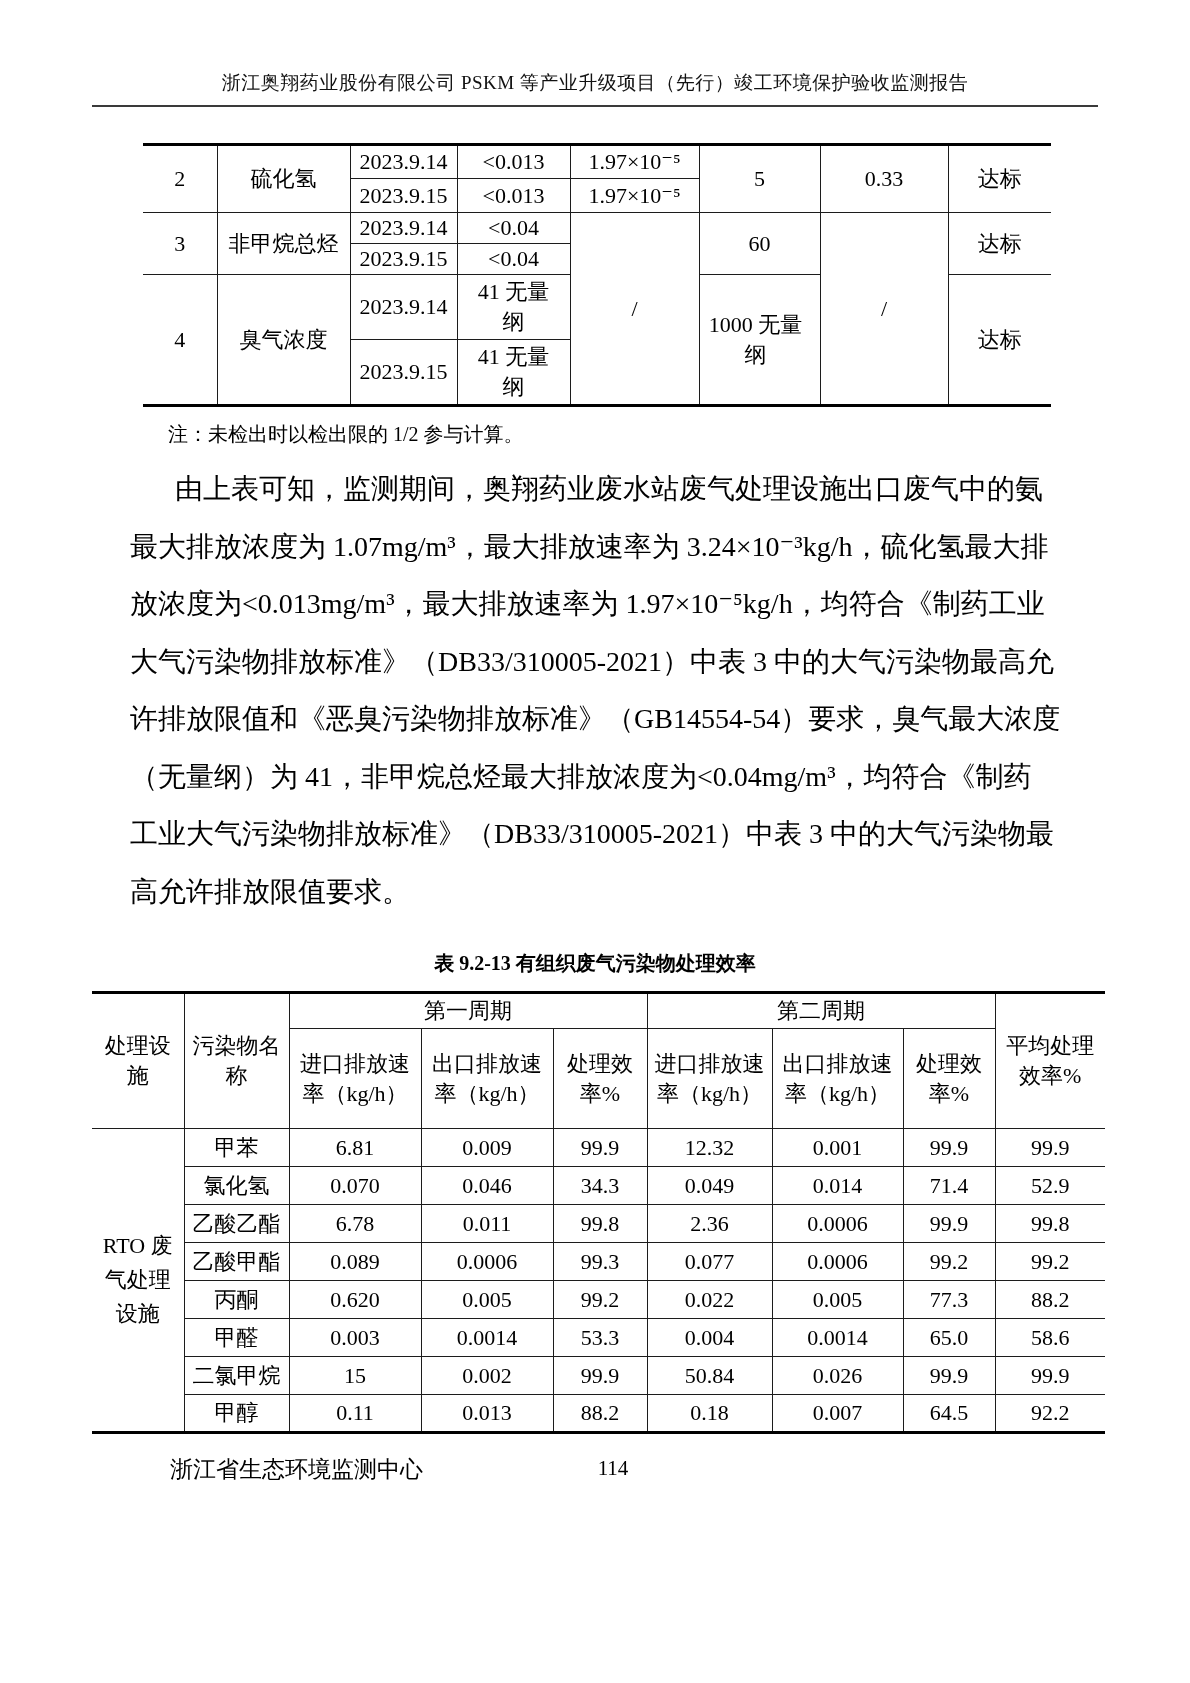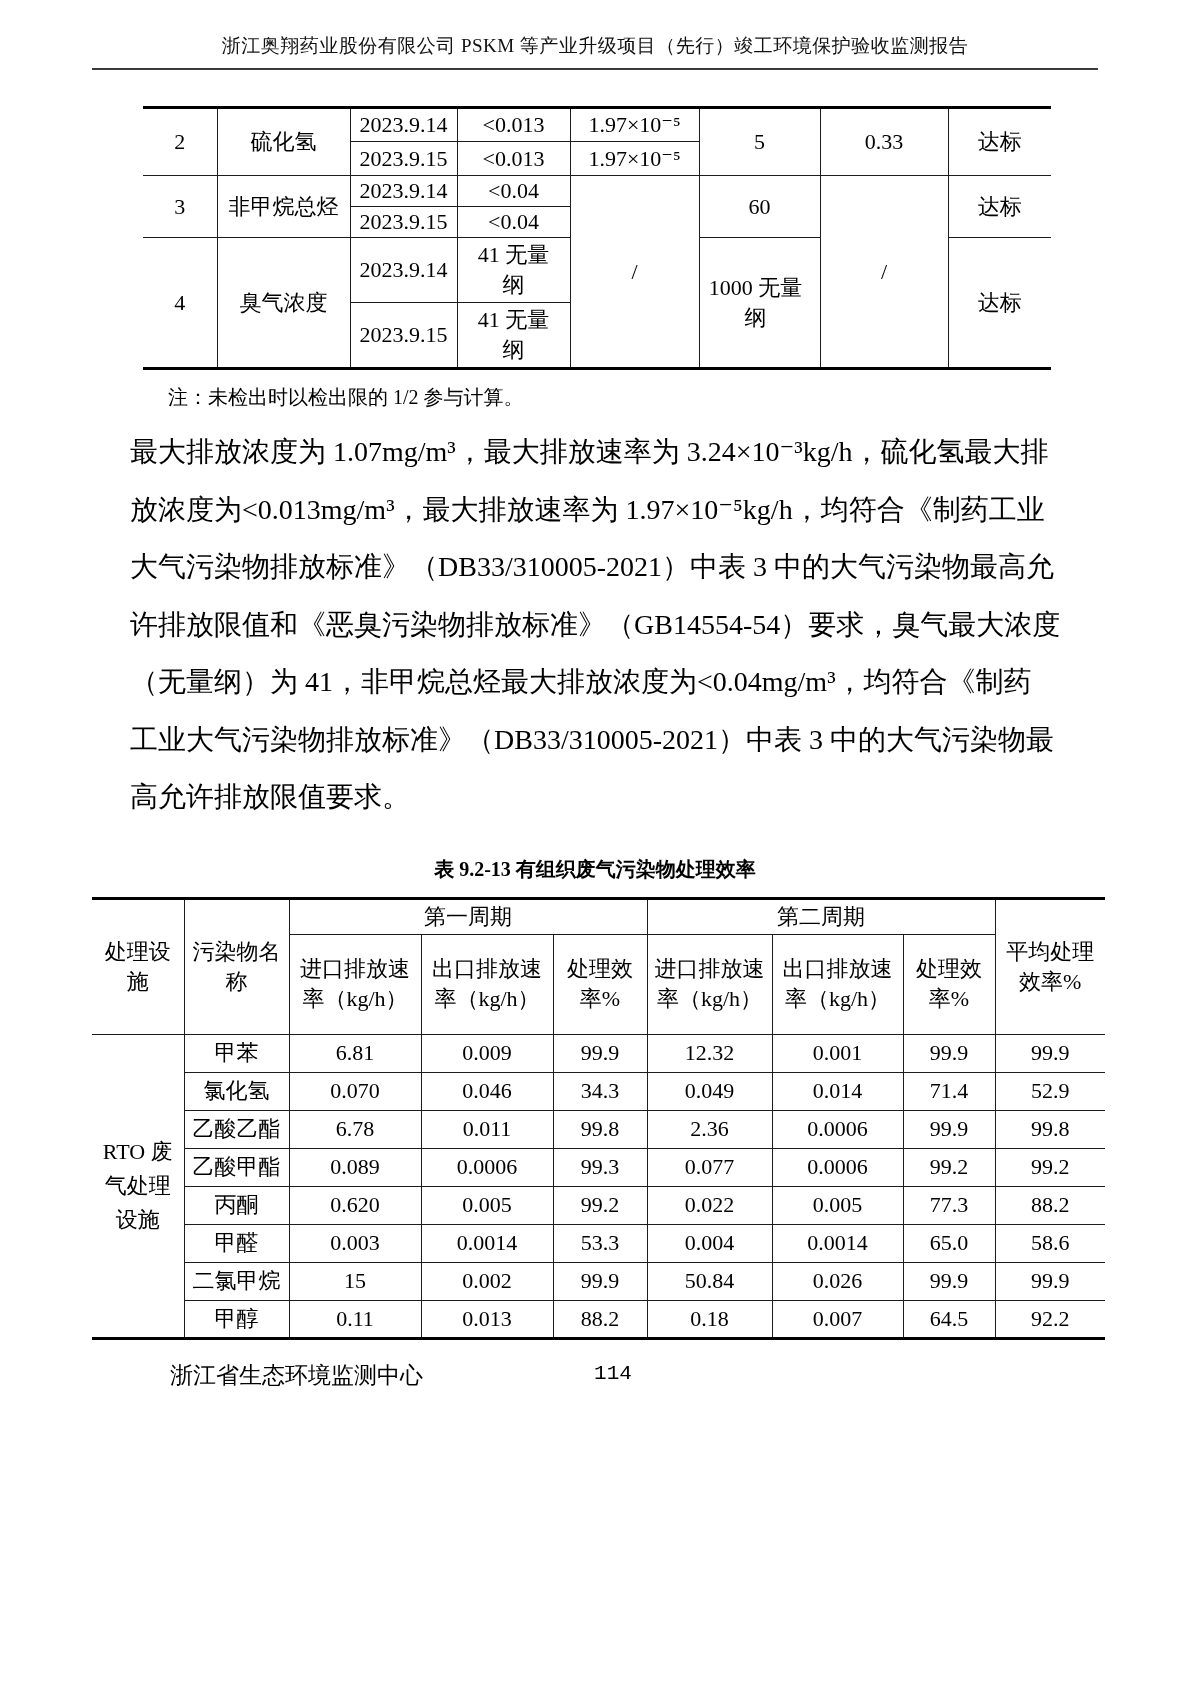--- a/index.html
+++ b/index.html
@@ -7,21 +7,21 @@
   .page {
     position: relative;
     width: 1190px;
     height: 1683px;
     background: #ffffff;
     color: #000;
     font-family: "Liberation Serif", "DejaVu Serif", serif;
     overflow: hidden;
   }
   
-  .doc-header { padding-top: 33px; text-align: center; }
+  .doc-header { padding-top: 70px; text-align: center; }
   .doc-header .title { font-size: 19px; color: #111; letter-spacing: 0.5px; }
   .header-rule { margin: 9px 92px 0 92px; border-bottom: 2px solid #3a3a3a; }
 
   
   table { border-collapse: collapse; table-layout: fixed; }
   .rpt-table { border-top: 3px solid #000; border-bottom: 3px solid #000; }
   .rpt-table td, .rpt-table th {
     border: 1px solid #1c1c1c;
     text-align: center;
     vertical-align: middle;
@@ -52,21 +52,21 @@
   
   .t2 { width: 1013px; margin: 14px 0 0 92px; }
   .t2 th { padding: 2px 5px; line-height: 30px; }
   .t2 td { line-height: 28px; }
   .t2 .hrow1 { height: 30px; }
   .t2 .hrow2 { height: 100px; }
   .t2 tbody tr { height: 38px; }
   .t2 .facility-cell { line-height: 34px; }
 
   
-  .doc-footer { position: relative; margin: 20px 92px 0 92px; height: 34px; font-size: 23px; font-family: Liberation Mono, monospace; }
+  .doc-footer { position: relative; margin: 20px 92px 0 92px; height: 34px; font-size: 23px; }
   .footer-org { position: absolute; left: 78px; top: 0; }
   .footer-page { position: absolute; left: 50%; transform: translateX(-50%); top: 2px; margin-left: 18px; font-size: 21px; }
 </style>
 </head>
 <body>
 
 <div class="page">
 
   <div class="doc-header">
     <div class="title">浙江奥翔药业股份有限公司 PSKM 等产业升级项目（先行）竣工环境保护验收监测报告</div>
@@ -125,20 +125,21 @@
     <tr style="height:64px">
       <td>2023.9.15</td>
       <td class="pad-narrow">41 无量纲</td>
     </tr>
   </tbody>
     </table>
 
   <div class="table-note">注：未检出时以检出限的 1/2 参与计算。</div>
 
   <div class="body-paragraph">
+    <div class="pline indent">由上表可知，监测期间，奥翔药业废水站废气处理设施出口废气中的氨</div>
     <div class="pline">最大排放浓度为 1.07mg/m³，最大排放速率为 3.24×10⁻³kg/h，硫化氢最大排</div>
     <div class="pline">放浓度为&lt;0.013mg/m³，最大排放速率为 1.97×10⁻⁵kg/h，均符合《制药工业</div>
     <div class="pline">大气污染物排放标准》（DB33/310005-2021）中表 3 中的大气污染物最高允</div>
     <div class="pline">许排放限值和《恶臭污染物排放标准》（GB14554-54）要求，臭气最大浓度</div>
     <div class="pline">（无量纲）为 41，非甲烷总烃最大排放浓度为&lt;0.04mg/m³，均符合《制药</div>
     <div class="pline">工业大气污染物排放标准》（DB33/310005-2021）中表 3 中的大气污染物最</div>
     <div class="pline">高允许排放限值要求。</div>
   </div>
 
 

